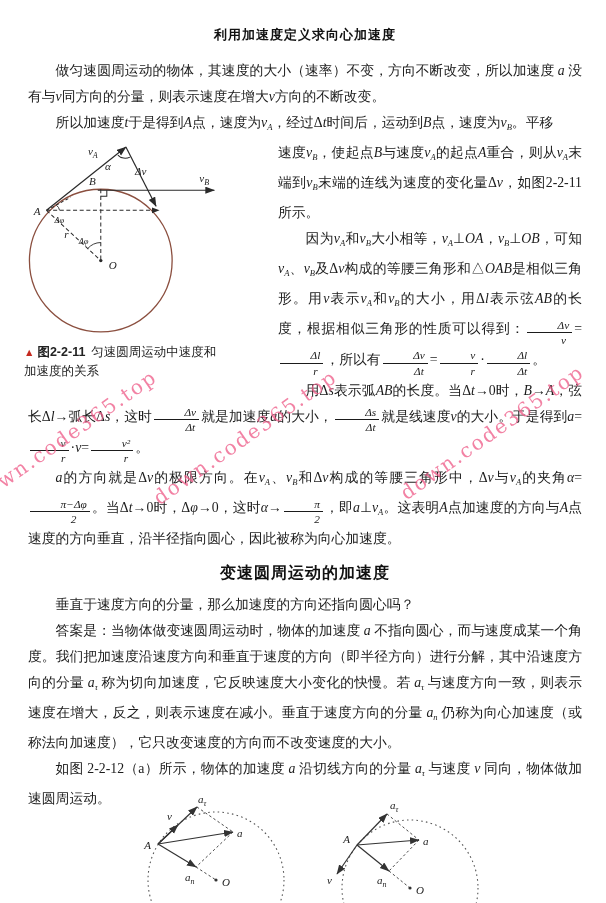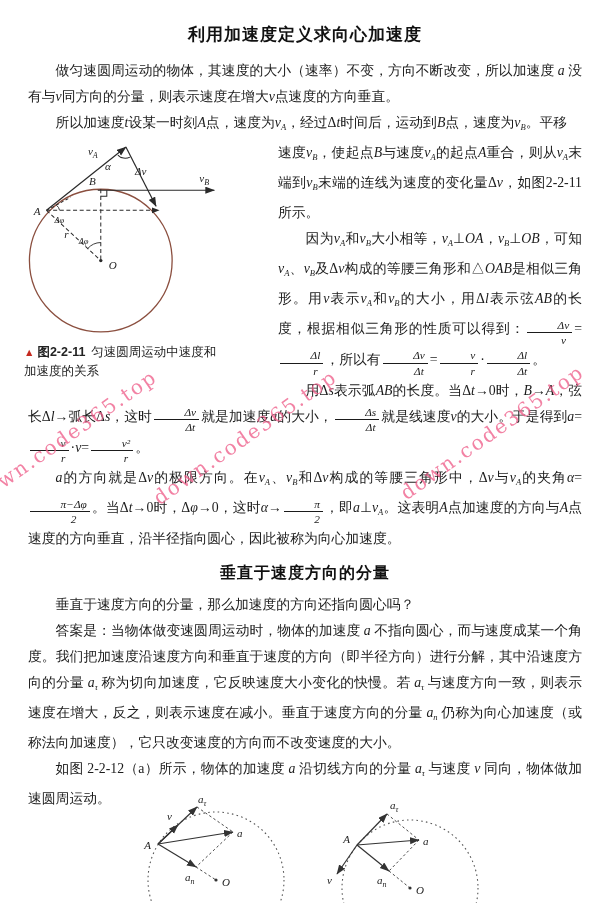--- a/index.html
+++ b/index.html
@@ -7,21 +7,21 @@
     width:606px; height:903px;
     background:#ffffff;
     color:#1b1b1b;
     font-family:"Liberation Serif", serif;
     position:relative;
     overflow:hidden;
   }
   .content { padding:12px 24px 0 28px; font-size:13.8px; line-height:26px; }
   h1.title {
     font-family:"Liberation Sans", sans-serif;
-    font-size:17px; font-weight:bold; letter-spacing:1px;
+    font-size:13px; font-weight:bold; letter-spacing:1px;
     text-align:center; margin:10px 0 10px 0; color:#111;
   }
   h2.section {
     font-family:"Liberation Sans", sans-serif;
     font-size:16px; font-weight:bold; letter-spacing:1px;
     text-align:center; margin:8px 0 6px 0; clear:both; color:#111;
   }
   p { margin:0; text-align:justify; }
   .indent { text-indent:2em; }
   .r-i { font-style:italic; font-family:"Liberation Serif", serif; }
@@ -61,23 +61,23 @@
 <body>
 
 <div class="watermark wm1">down.code365.top</div>
 <div class="watermark wm2">down.code365.top</div>
 <div class="watermark wm3">down.code365.top</div>
 
 <div class="content">
 
   <h1 class="title">利用加速度定义求向心加速度</h1>
 
-  <p class="indent"><span>做匀速圆周运动的物体，其速度的大小（速率）不变，方向不断改变，所以加速度 </span><span class="r-i">a</span><span> 没有与</span><span class="r-i">v</span><span>同方向的分量，则表示速度在增大</span><span class="r-i">v</span><span>点速度的方向垂直。</span></p>
+  <p class="indent"><span>做匀速圆周运动的物体，其速度的大小（速率）不变，方向不断改变，所以加速度 </span><span class="r-i">a</span><span> 没有与</span><span class="r-i">v</span><span>同方向的分量，则表示速度在增大</span><span class="r-i">v</span><span>方向的不断改变。</span></p>
 
-  <p class="indent"><span>所以加速度</span><span class="r-i">t</span><span>设某一时刻</span><span class="r-i">A</span><span>点，速度为</span><span class="r-i">v</span><span class="r-sub">A</span><span>，经过Δ</span><span class="r-i">t</span><span>时间后，运动到</span><span class="r-i">B</span><span>点，速度为</span><span class="r-i">v</span><span class="r-sub">B</span><span>。平移</span></p>
+  <p class="indent"><span>所以加速度</span><span class="r-i">t</span><span>于是得到</span><span class="r-i">A</span><span>点，速度为</span><span class="r-i">v</span><span class="r-sub">A</span><span>，经过Δ</span><span class="r-i">t</span><span>时间后，运动到</span><span class="r-i">B</span><span>点，速度为</span><span class="r-i">v</span><span class="r-sub">B</span><span>。平移</span></p>
 
   <div class="fig-float">
     <svg width="252" height="199" viewBox="0 0 250 198">
       <defs>
         <marker id="ah1" markerWidth="9" markerHeight="7" refX="7.5" refY="3" orient="auto">
           <path d="M0,0 L8,3 L0,6 z" fill="#2a2a2a"></path>
         </marker>
       </defs>
 
       <circle cx="82" cy="118" r="71" fill="none" stroke="#8b4f3f" stroke-width="1.3"></circle>
@@ -113,21 +113,21 @@
     <div class="caption">
       <span class="tri">▲</span><span class="figno">图2-2-11</span><span>匀速圆周运动中速度和加速度的关系</span>
     </div>
   </div>
 
   <p><span>速度</span><span class="r-i">v</span><span class="r-sub">B</span><span>，使起点</span><span class="r-i">B</span><span>与速度</span><span class="r-i">v</span><span class="r-sub">A</span><span>的起点</span><span class="r-i">A</span><span>重合，则从</span><span class="r-i">v</span><span class="r-sub">A</span><span>末端到</span><span class="r-i">v</span><span class="r-sub">B</span><span>末端的连线为速度的变化量Δ</span><span class="r-i">v</span><span>，如图2-2-11所示。</span></p>
   <p class="indent"><span>因为</span><span class="r-i">v</span><span class="r-sub">A</span><span>和</span><span class="r-i">v</span><span class="r-sub">B</span><span>大小相等，</span><span class="r-i">v</span><span class="r-sub">A</span><span>⊥</span><span class="r-i">OA</span><span>，</span><span class="r-i">v</span><span class="r-sub">B</span><span>⊥</span><span class="r-i">OB</span><span>，可知</span><span class="r-i">v</span><span class="r-sub">A</span><span>、</span><span class="r-i">v</span><span class="r-sub">B</span><span>及Δ</span><span class="r-i">v</span><span>构成的等腰三角形和△</span><span class="r-i">OAB</span><span>是相似三角形。用</span><span class="r-i">v</span><span>表示</span><span class="r-i">v</span><span class="r-sub">A</span><span>和</span><span class="r-i">v</span><span class="r-sub">B</span><span>的大小，用Δ</span><span class="r-i">l</span><span>表示弦</span><span class="r-i">AB</span><span>的长度，根据相似三角形的性质可以得到：</span><span class="frac"><span class="num">Δv</span><span class="den">v</span></span><span>=</span><span class="frac"><span class="num">Δl</span><span class="den">r</span></span><span>，所以有</span><span class="frac"><span class="num">Δv</span><span class="den">Δt</span></span><span>=</span><span class="frac"><span class="num">v</span><span class="den">r</span></span><span>·</span><span class="frac"><span class="num">Δl</span><span class="den">Δt</span></span><span>。</span></p>
   <p class="indent"><span>用Δ</span><span class="r-i">s</span><span>表示弧</span><span class="r-i">AB</span><span>的长度。当Δ</span><span class="r-i">t</span><span>→0时，</span><span class="r-i">B</span><span>→</span><span class="r-i">A</span><span>，弦长Δ</span><span class="r-i">l</span><span>→弧长Δ</span><span class="r-i">s</span><span>，这时</span><span class="frac"><span class="num">Δv</span><span class="den">Δt</span></span><span>就是加速度</span><span class="r-i">a</span><span>的大小，</span><span class="frac"><span class="num">Δs</span><span class="den">Δt</span></span><span>就是线速度</span><span class="r-i">v</span><span>的大小。于是得到</span><span class="r-i">a</span><span>=</span><span class="frac"><span class="num">v</span><span class="den">r</span></span><span>·</span><span class="r-i">v</span><span>=</span><span class="frac"><span class="num">v²</span><span class="den">r</span></span><span>。</span></p>
   <p class="indent"><span class="r-i">a</span><span>的方向就是Δ</span><span class="r-i">v</span><span>的极限方向。在</span><span class="r-i">v</span><span class="r-sub">A</span><span>、</span><span class="r-i">v</span><span class="r-sub">B</span><span>和Δ</span><span class="r-i">v</span><span>构成的等腰三角形中，Δ</span><span class="r-i">v</span><span>与</span><span class="r-i">v</span><span class="r-sub">A</span><span>的夹角</span><span class="r-i">α</span><span>=</span><span class="frac"><span class="num">π−Δφ</span><span class="den">2</span></span><span>。当Δ</span><span class="r-i">t</span><span>→0时，Δ</span><span class="r-i">φ</span><span>→0，这时</span><span class="r-i">α</span><span>→</span><span class="frac"><span class="num">π</span><span class="den">2</span></span><span>，即</span><span class="r-i">a</span><span>⊥</span><span class="r-i">v</span><span class="r-sub">A</span><span>。这表明</span><span class="r-i">A</span><span>点加速度的方向与</span><span class="r-i">A</span><span>点速度的方向垂直，沿半径指向圆心，因此被称为向心加速度。</span></p>
 
-  <h2 class="section">垂直于速度方向的分量</h2>
+  <h2 class="section">变速圆周运动的加速度</h2>
 
   <p class="indent"><span>垂直于速度方向的分量，那么加速度的方向还指向圆心吗？</span></p>
   <p class="indent"><span>答案是：当物体做变速圆周运动时，物体的加速度 </span><span class="r-i">a</span><span> 不指向圆心，而与速度成某一个角度。我们把加速度沿速度方向和垂直于速度的方向（即半径方向）进行分解，其中沿速度方向的分量 </span><span class="r-i">a</span><span class="r-sub">τ</span><span> 称为切向加速度，它反映速度大小变化的快慢。若 </span><span class="r-i">a</span><span class="r-sub">τ</span><span> 与速度方向一致，则表示速度在增大，反之，则表示速度在减小。垂直于速度方向的分量 </span><span class="r-i">a</span><span class="r-sub">n</span><span> 仍称为向心加速度（或称法向加速度），它只改变速度的方向而不改变速度的大小。</span></p>
   <p class="indent"><span>如图 2-2-12（a）所示，物体的加速度 </span><span class="r-i">a</span><span> 沿切线方向的分量 </span><span class="r-i">a</span><span class="r-sub">τ</span><span> 与速度 </span><span class="r-i">v</span><span> 同向，物体做加速圆周运动。</span></p>
 
   <div class="diagrams">
 
     <svg width="180" height="168" viewBox="0 0 180 168">
       <defs>
         <marker id="ah2" markerWidth="9" markerHeight="7" refX="7.5" refY="3" orient="auto">

